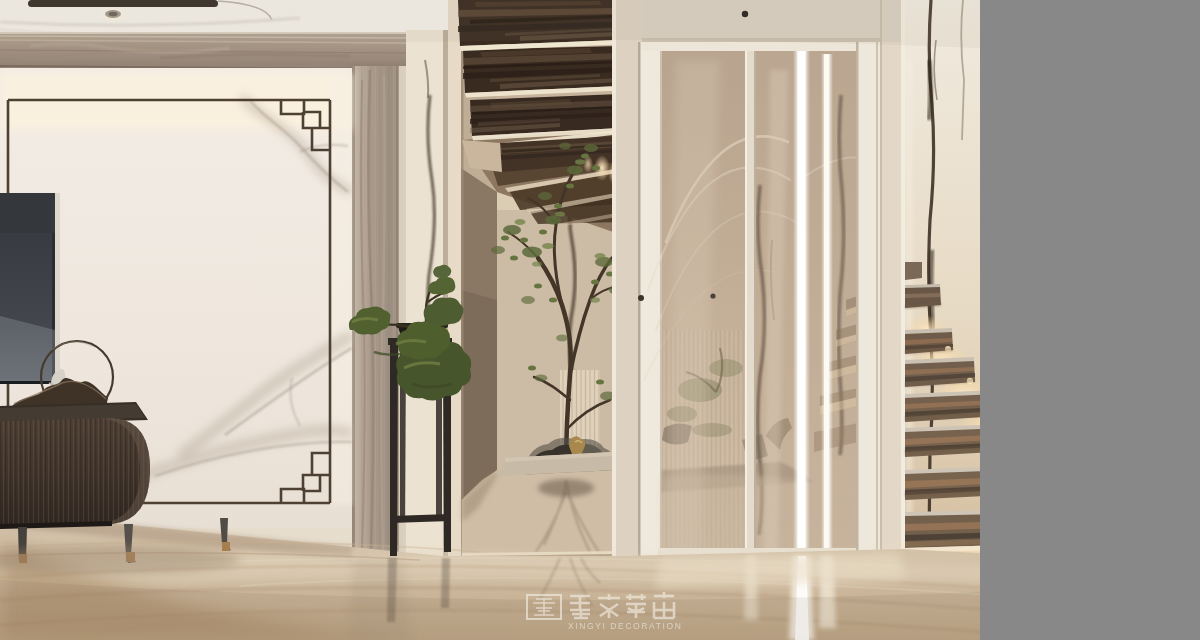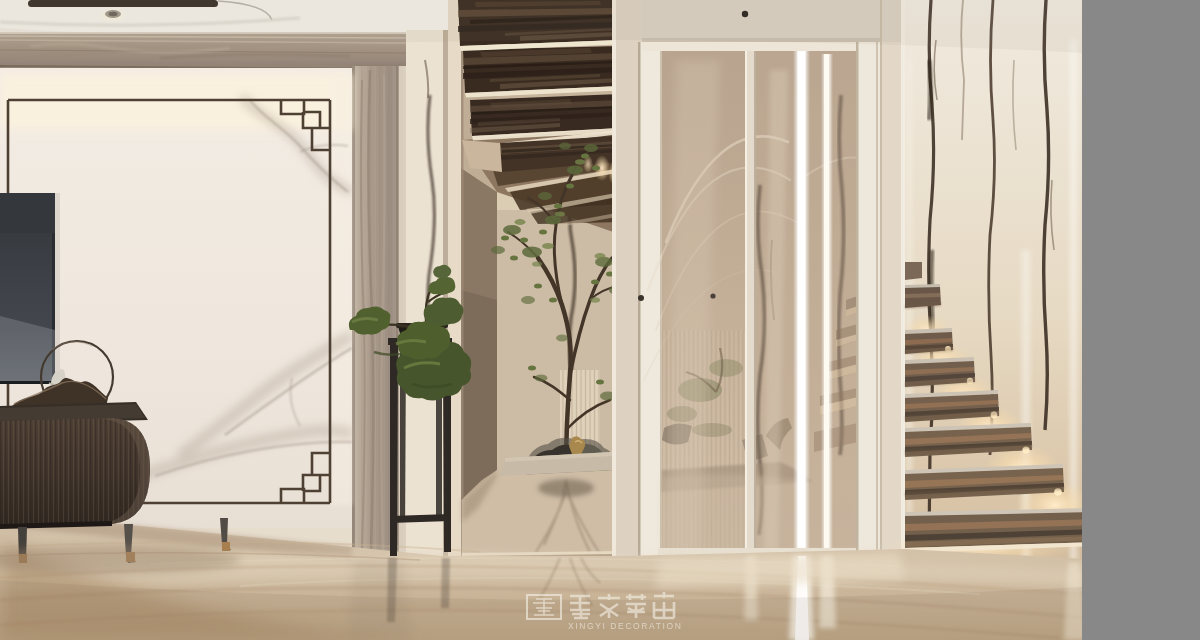--- a/index.html
+++ b/index.html
@@ -1,16 +1,16 @@
 <!DOCTYPE html>
 <html><head>
 <meta charset="utf-8">
 <style>
 html,body{margin:0;padding:0;background:#888;}
-#scene{position:relative;width:1082px;height:640px;overflow:hidden;font-family:"Liberation Sans",sans-serif;}
+#scene{position:relative;width:980px;height:640px;overflow:hidden;font-family:"Liberation Sans",sans-serif;}
 </style>
 </head>
 <body>
 <div id="scene">
 <svg width="1200" height="640" viewBox="0 0 1200 640" xmlns="http://www.w3.org/2000/svg">
 <defs>
 <linearGradient id="gBand" x1="0" y1="0" x2="0" y2="1">
  <stop offset="0" stop-color="#b3a493"></stop>
           <stop offset="0.45" stop-color="#a39282"></stop>
           <stop offset="0.8" stop-color="#97877a"></stop>

